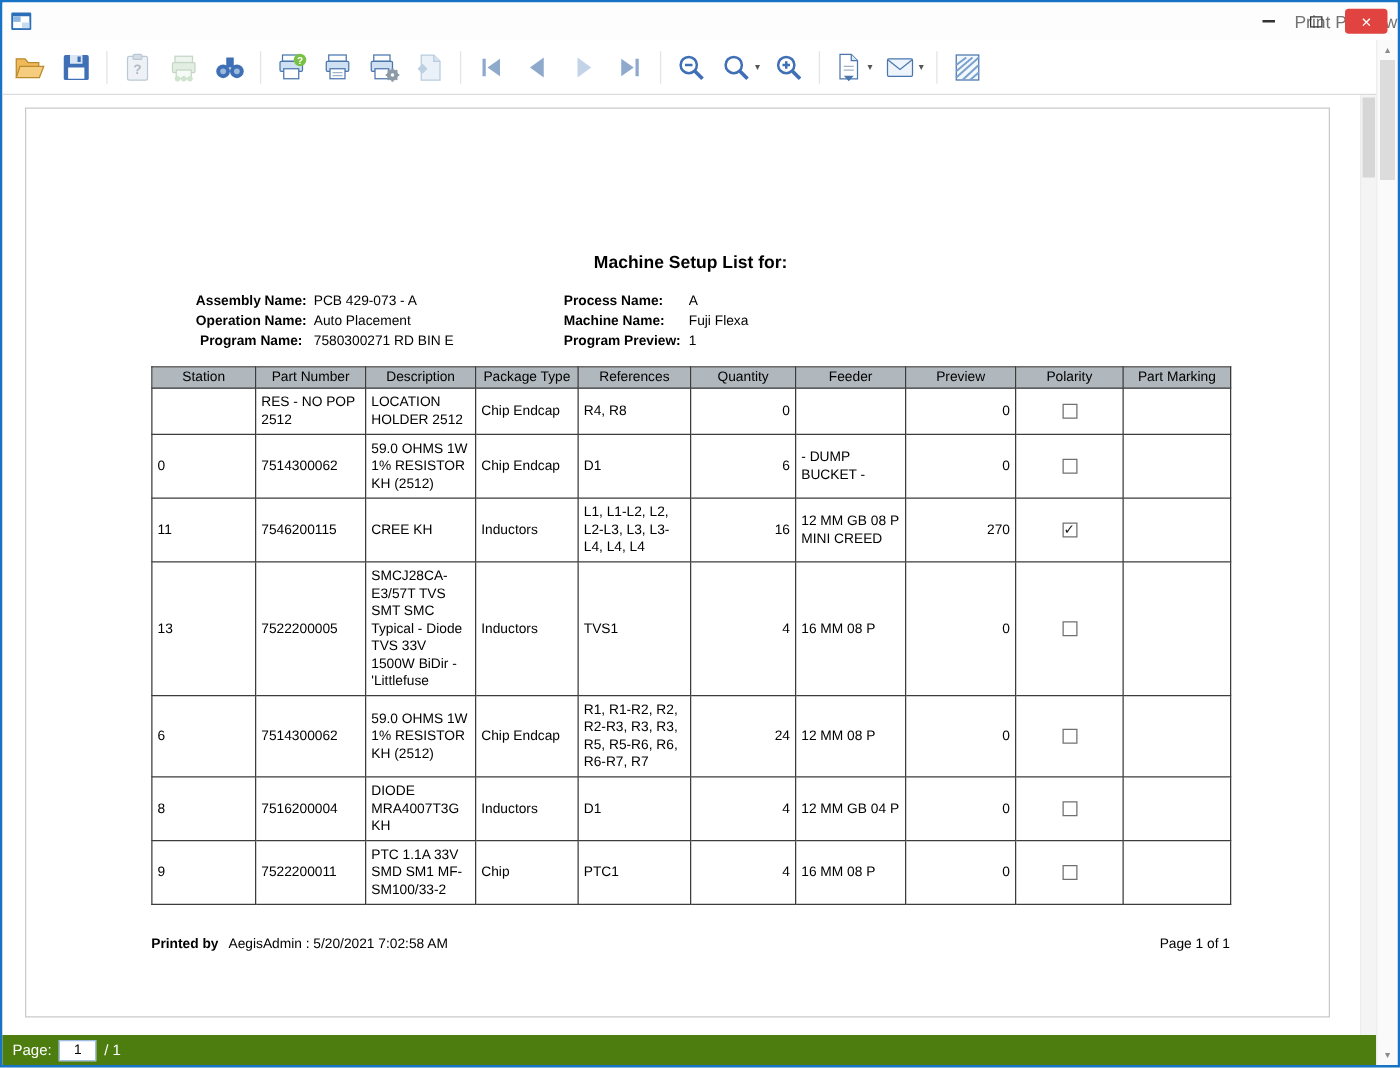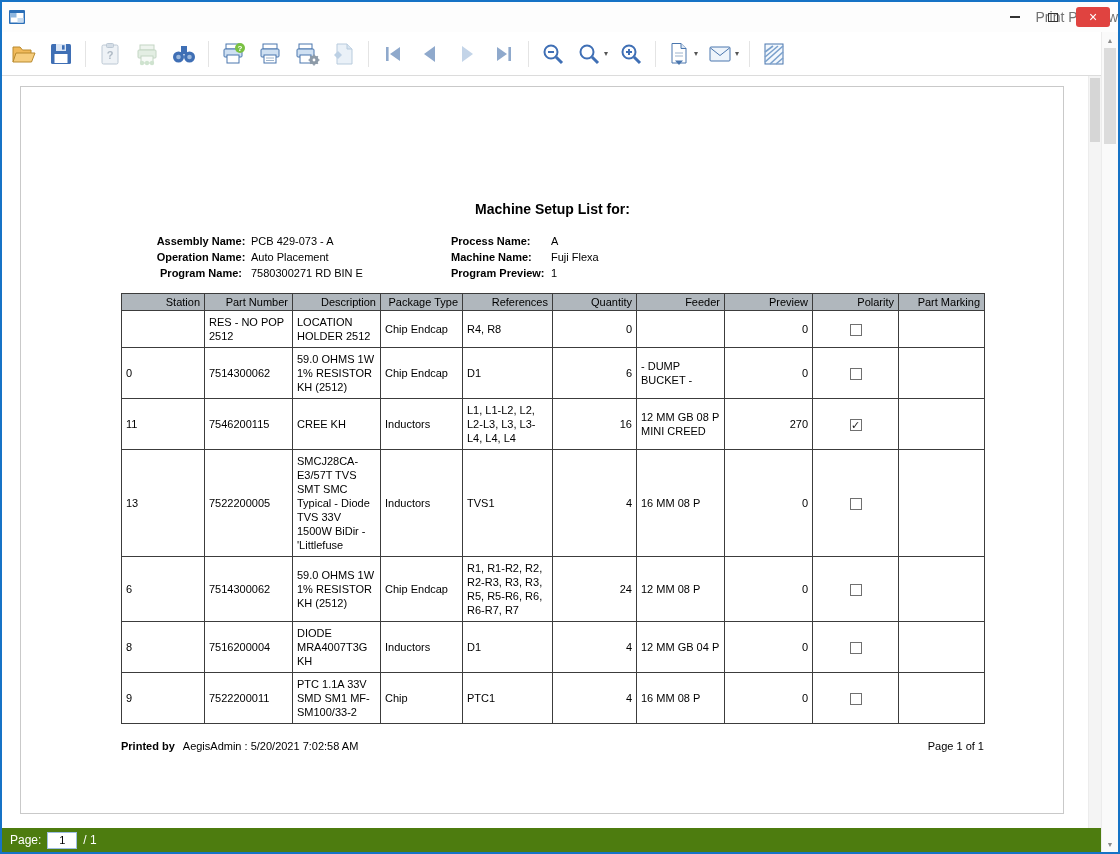--- a/index.html
+++ b/index.html
@@ -59,31 +59,31 @@
   .report { margin-left:100px; width:863px; }
   .report-title { text-align:center; font-weight:bold; font-size:14px;
     padding-top:114px; margin-bottom:16px; }
   .fields { display:flex; margin-bottom:12px; line-height:16px; }
   .fields-left { margin-left:30px; flex:0 0 300px;text-align:center; }
   .field { display:flex; }
   .flabel { font-weight:bold; width:100px; flex:0 0 100px; }
   .fvalue { white-space:nowrap; }
 
   table.setup { border-collapse:collapse; width:863px; table-layout:fixed; }
-  table.setup th { background:#b0b7bd; font-weight:normal; text-align:right;
+  table.setup th { background:#b0b7bd; font-weight:normal; text-align:center;
     border:1px solid #3c3c3c; padding:2px 4px; font-size:11px; }
   table.setup td { border:1px solid #3c3c3c; padding:4px 4px; font-size:11px;
     line-height:14px; vertical-align:middle; word-wrap:break-word; overflow-wrap:break-word; }
   td.num { text-align:right; }
   td.center { text-align:center; }
   .checkbox { display:inline-block; width:12px; height:12px; border:1px solid #707070;
     background:#fff; line-height:11px; font-size:11px; color:#1a1a1a; text-align:center;
     vertical-align:middle; }
 
-  .report-footer { display:flex; justify-content:space-between; margin-top:16px;
+  .report-footer { display:flex; justify-content:space-between; margin-top:25px;
     font-size:11px; align-items:baseline; }
   .printed-by-label { font-weight:bold; }
   .printed-by-value { margin-left:8px; }
 
   
   .statusbar { flex:0 0 24px; background:#4d7c0f; display:flex; align-items:center;
     gap:6px; padding-left:8px; color:#fff; font-size:12px; }
   .page-input { width:30px; height:17px; border:1px solid #9dbde2; text-align:center;
     font-size:11px; padding:0; font-family:inherit; }
 </style>

